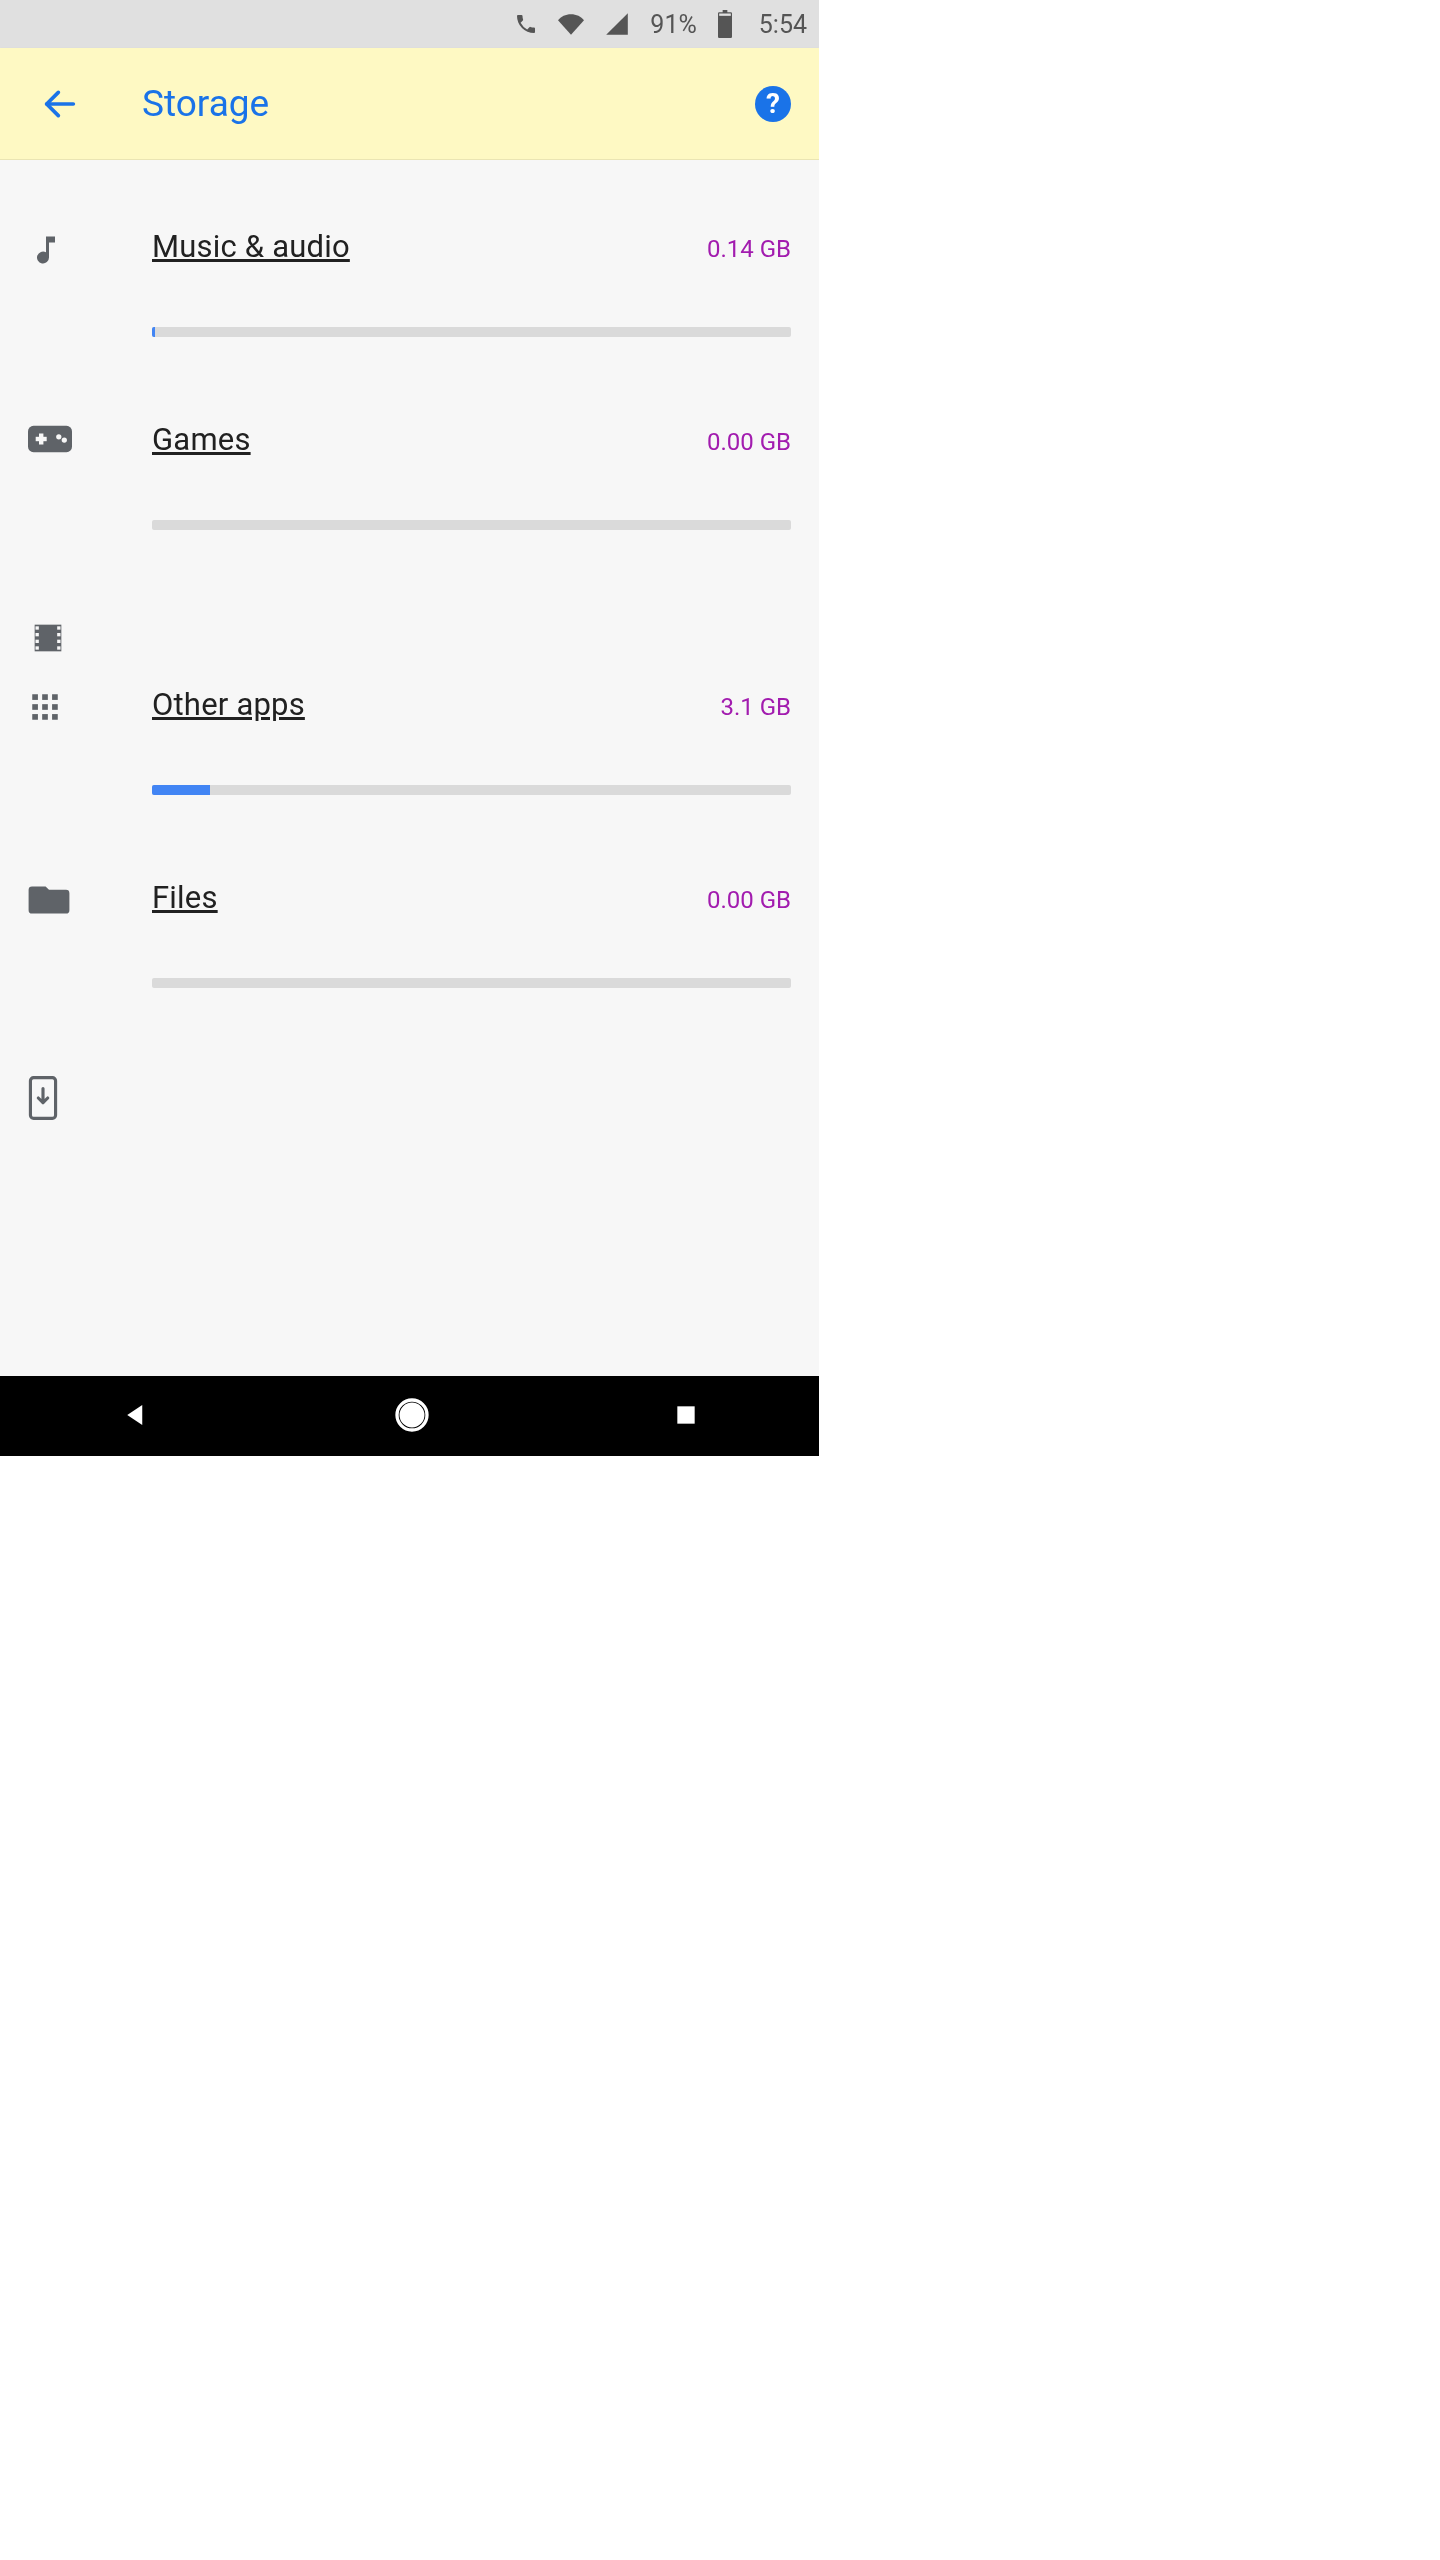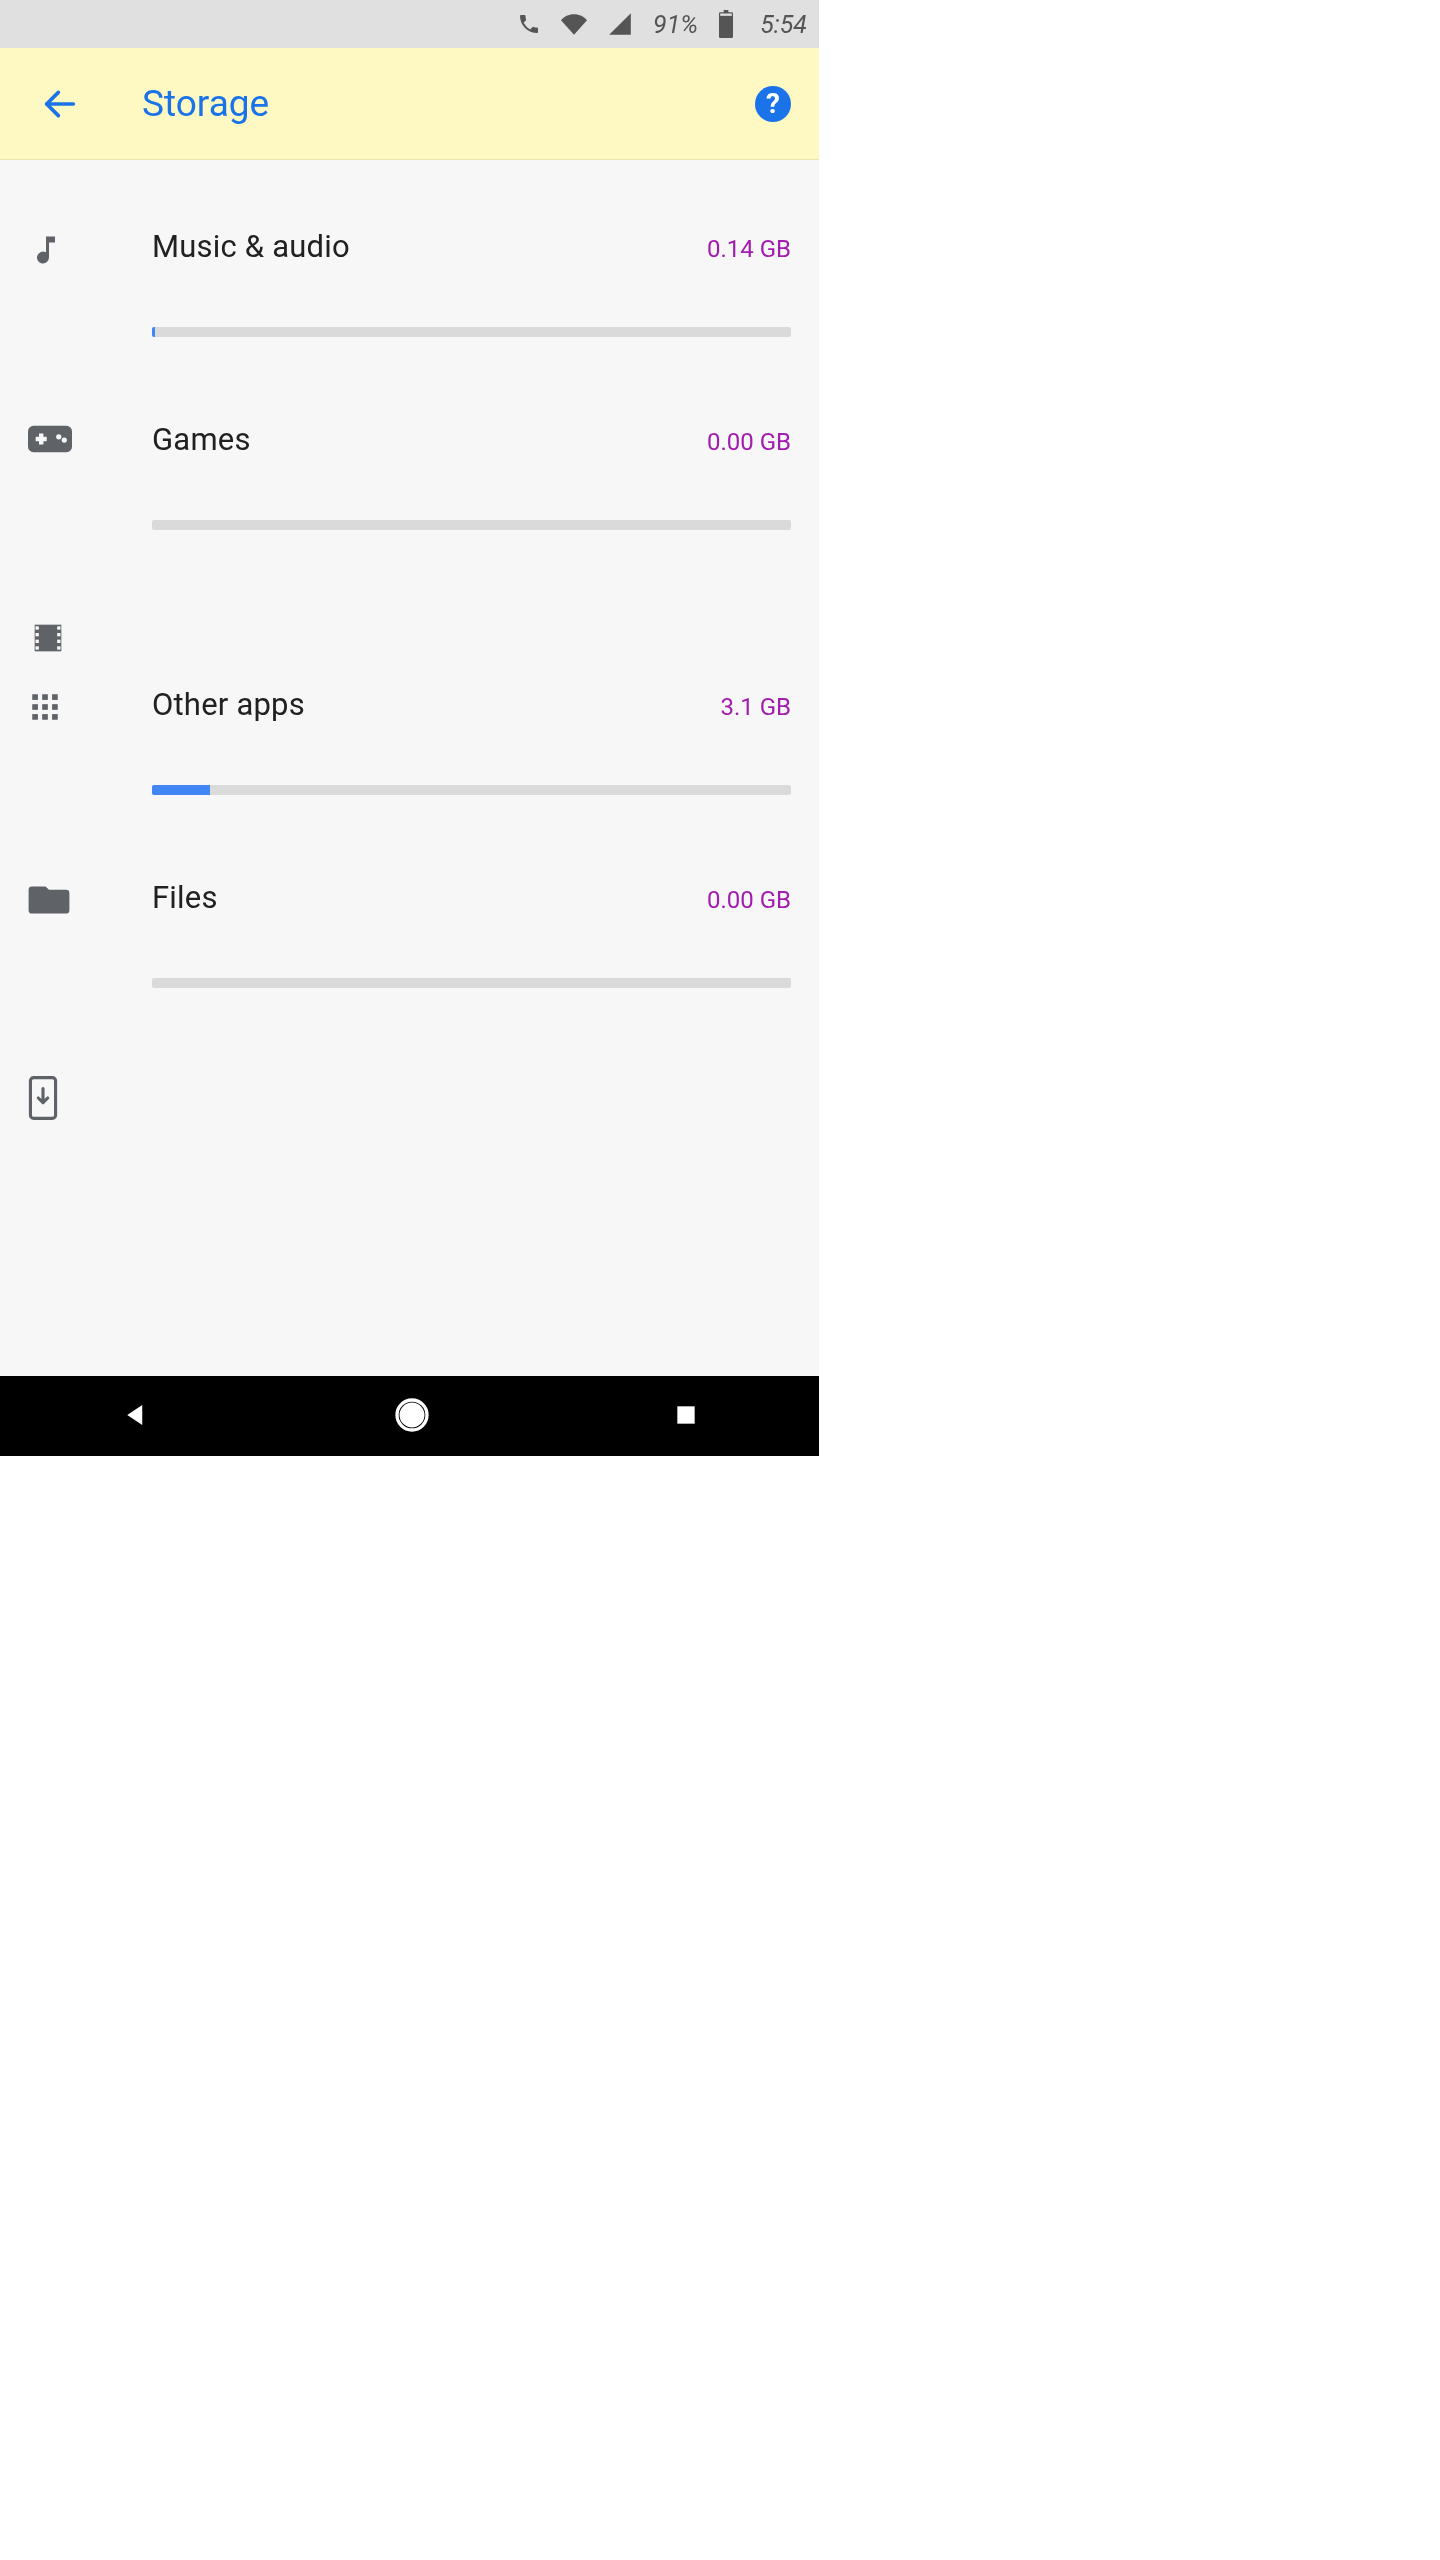--- a/index.html
+++ b/index.html
@@ -1,38 +1,38 @@
 <!DOCTYPE html>
 <html><head>
   <meta charset="utf-8">
   <style>
     * { margin:0; padding:0; box-sizing:border-box; }
     html, body { width:819px; height:1456px; font-family:Roboto, "Helvetica Neue", Arial, sans-serif; background:#fff; }
     .screen { width:100%; height:100%; display:flex; flex-direction:column; background:#f2f2f2; }
 
     
-    .status-bar { height:48px; background:#e0e0e0; display:flex; justify-content:flex-end; align-items:center; padding:0 12px; gap:20px;font-style:italic; }
+    .status-bar { height:48px; background:#e0e0e0; display:flex; justify-content:flex-end; align-items:center; padding:0 12px; gap:20px; }
     .status-bar svg { display:block; }
     .status-text { font-size:25px; color:#555; }
     .status-icon { color:#555; }
 
     
     .app-bar { height:112px; display:flex; align-items:center; background:#fef9c3; border-bottom:1px solid rgba(0,0,0,.08); box-shadow:0 1px 2px rgba(0,0,0,.12); padding:0 28px 0 32px; }
     .back-btn { width:56px; height:56px; display:flex; align-items:center; justify-content:center; background:none; border:none; cursor:pointer; }
     .ab-title { font-size:37px; font-weight:400; color:#1a73e8; margin-left:54px; }
     .ab-spacer { flex:1; }
     .help-btn { width:36px; height:36px; border-radius:50%; background:#1a73e8; color:#fff; display:flex; align-items:center; justify-content:center; font-size:28px; font-weight:700; cursor:pointer; }
 
     
     .content { flex:1; overflow:auto; background:#f7f7f7; padding-top:40px; }
     .row { display:flex; padding:28px 28px 0 28px; cursor:pointer; }
     .row-icon { width:124px; display:flex; justify-content:flex-start; align-items:flex-start; padding-top:4px; color:#5f6368; }
     .row-body { flex:1; display:flex; flex-direction:column; }
     .row-top { display:flex; justify-content:space-between; align-items:baseline; }
-    .row-label { font-size:31px; color:#212121; letter-spacing:.2px; }
+    .row-label { font-size:31px; color:#212121; letter-spacing:.2px;text-decoration:underline; }
     .row-value { font-size:24px; color:#a21caf; }
     .progress { margin-top:62px; width:100%; height:10px; background:#dadada; border-radius:2px; overflow:hidden; margin-bottom:56px; }
     .progress-fill { height:100%; background:#4285f4; width:0; }
 
     
     .navbar { height:80px; background:#000; display:flex; justify-content:space-around; align-items:center; }
     .nav-btn { color:#fff; background:none; border:none; cursor:pointer; }
   </style>
 </head>
 <body>

